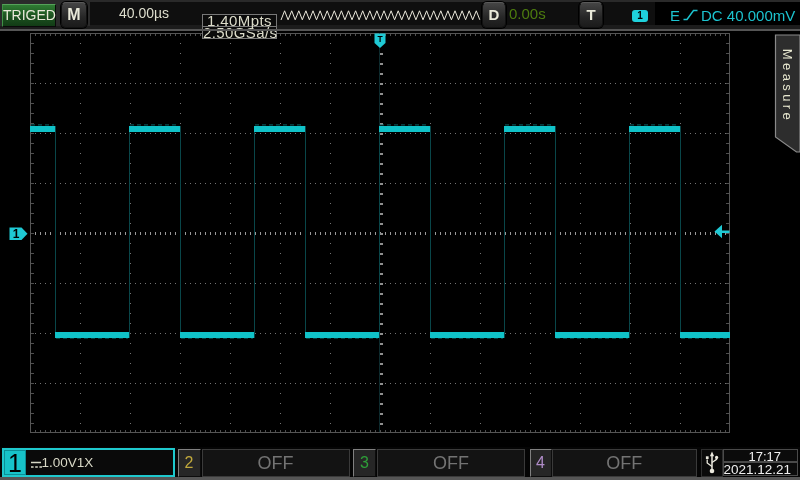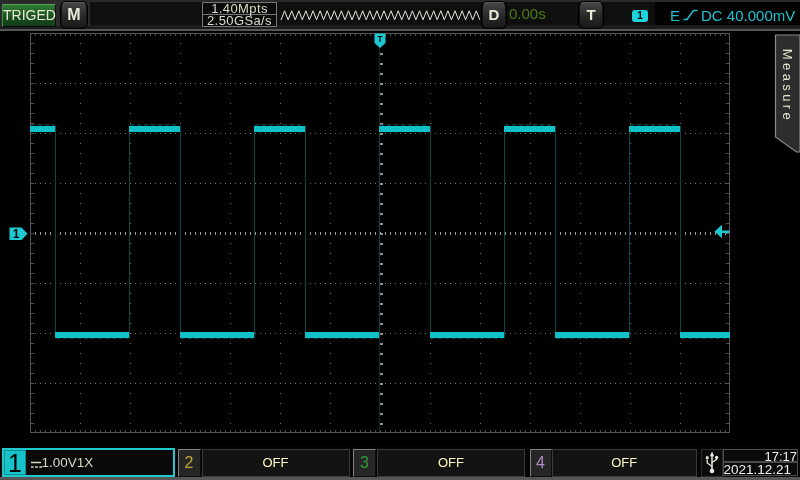--- a/index.html
+++ b/index.html
@@ -7,38 +7,38 @@
 #scr{position:relative;width:800px;height:480px;transform:translateZ(0)}
 
 #top{position:absolute;left:0;top:0;width:655px;height:31px;background:#0f0f0f}
 #top .hl{position:absolute;left:0;top:0;width:800px;height:2px;background:#2a2a2a}
 #top .bl{position:absolute;left:0;top:25px;width:800px;height:4px;background:#1c1c1c}
 #top .gs{position:absolute;left:0;top:29px;width:800px;height:2px;background:#555}
 #lpan{position:absolute;left:0;top:2px;width:90px;height:24px;background:#2b2b2b}
 #triged{position:absolute;left:2px;top:4px;width:54px;height:23px;background:linear-gradient(#2f7c33,#1c511f 55%,#123c16);border:1px solid #0a0a0a;border-top-color:#56a05a;border-left-color:#3f8f46;color:#e9e9d9;font-size:14px;line-height:21px;text-align:center;letter-spacing:0px}
 .btn{position:absolute;top:2px;height:26px;background:linear-gradient(#454545,#262626 60%,#1b1b1b);border:1px solid #111;border-top-color:#5a5a5a;border-radius:5px;color:#e9e9d9;font-weight:bold;text-align:center;font-size:16px;line-height:23px;box-shadow:0 0 0 1px #000}
 #tb-time{position:absolute;left:96px;top:5px;width:96px;height:18px;color:#dedece;font-size:14px;text-align:center}
-#sampbox{position:absolute;left:202px;top:2px;width:75px;height:25px;border:1px solid #777;background:#0b0b0b;color:#dcdcca;font-size:13px;text-align:center}
+#sampbox{position:absolute;left:202px;top:14px;width:75px;height:25px;border:1px solid #777;background:#0b0b0b;color:#dcdcca;font-size:15px;text-align:center}
 #sampbox .r1{height:12px;border-bottom:1px solid #777;line-height:12px;letter-spacing:0.4px}
 #sampbox .r2{height:11px;line-height:11px;letter-spacing:0.4px}
 #tb-dly{position:absolute;left:509px;top:5px;width:66px;height:18px;color:#4d7c0f;font-size:15px;text-align:left}
 #badge1{position:absolute;left:632px;top:10px;width:16px;height:11.5px;background:#1fd2dc;border-radius:3px;color:#000;font-size:10px;font-weight:bold;text-align:center;line-height:11.5px}
 #trginfo{position:absolute;left:670px;top:7px;width:126px;height:17px;color:#1cc3cf;font-size:15px;white-space:nowrap}
 
 #bot{position:absolute;left:0;top:447px;width:800px;height:33px;background:#050505}
 #bot .gs{position:absolute;left:0;top:30px;width:800px;height:3px;background:#565656}
 #ch1{position:absolute;left:2px;top:1px;width:173px;height:29px;border:2px solid #1ec8cd;background:#0a0a0a}
 #ch1 .sq{position:absolute;left:0px;top:0px;width:22px;height:25px;background:#17c3c9;border:1px solid #0b8f96;color:#000;font-size:25px;text-align:center;line-height:25px}
 #ch1 .txt{position:absolute;left:37.5px;top:5px;color:#d8d8c6;font-size:13.5px;white-space:nowrap}
 .chlbl{position:absolute;top:1.5px;width:23px;height:28px;background:#262626;border:1px solid #0c0c0c;border-top-color:#808080;border-left-color:#808080;font-size:16px;text-align:center;line-height:26px}
-.choff{position:absolute;top:1.5px;height:28px;background:#131313;border:1px solid #3a3a3a;color:#fef9c3;font-size:13px;text-align:center;line-height:26px}
+.choff{position:absolute;top:1.5px;height:28px;background:#131313;border:1px solid #3a3a3a;color:#737373;font-size:18px;text-align:center;line-height:26px}
 #usb{position:absolute;left:701px;top:1.5px;width:22px;height:28px;background:#0a0a0a;border:1px solid #2e2e2e}
 #clk{position:absolute;left:722.5px;top:1.5px;width:75.5px;height:28px;color:#f0f0f0}
 #clk .r{position:absolute;left:0;width:75.5px;background:#0b0b0b;border:1px solid #4a4a4a}
-#clk .t1{top:0;height:13.5px;text-align:right;font-size:13px;line-height:13px}
+#clk .t1{top:0;height:13.5px;text-align:right;padding-right:16px;font-size:13px;line-height:13px}
 #clk .t2{top:13.5px;height:14px;text-align:left;padding-right:6px;font-size:13.5px;line-height:14px}
 
 #mtab{position:absolute;left:774px;top:34px;width:26px;height:119px}
 #mtxt{position:absolute;left:745.5px;top:79px;width:82px;height:14px;color:#e8e8d0;font-size:13px;letter-spacing:3.4px;transform:rotate(90deg);text-align:center;line-height:14px}
 </style></head>
 <body>
 <div id="scr">
 
 <svg class="abs" style="left:0;top:0" width="800" height="480" shape-rendering="crispEdges">
 
@@ -68,20 +68,21 @@
   <polygon points="714.5,231.5 722,224.8 722,238.2" fill="#1fc9d4"></polygon>
   <rect x="722" y="230.5" width="7.5" height="2.5" fill="#1fc9d4"></rect>
 </svg>
 
 <div id="top">
   <div class="hl"></div>
       <div class="bl"></div>
   <div id="lpan"></div>
   <div id="triged">TRIGED</div>
   <div class="btn" style="left:61px;width:26px">M</div>
+  <div id="tb-time">40.00µs</div>
   <div id="sampbox">
         <div class="r1">1.40Mpts</div>
         <div class="r2">2.50GSa/s</div>
       </div>
   <svg class="abs" style="left:0;top:0" width="800" height="31">
         <path d="M281 20L284.6 10.8L288.1 19.8L291.7 10.8L295.2 19.8L298.8 10.8L302.3 19.8L305.9 10.8L309.4 19.8L313.0 10.8L316.5 19.8L320.1 10.8L323.6 19.8L327.2 10.8L330.7 19.8L334.3 10.8L337.8 19.8L341.4 10.8L344.9 19.8L348.5 10.8L352.0 19.8L355.6 10.8L359.1 19.8L362.7 10.8L366.2 19.8L369.8 10.8L373.3 19.8L376.9 10.8L380.4 19.8L384.0 10.8L387.5 19.8L391.1 10.8L394.6 19.8L398.2 10.8L401.7 19.8L405.3 10.8L408.8 19.8L412.4 10.8L415.9 19.8L419.5 10.8L423.0 19.8L426.6 10.8L430.1 19.8L433.7 10.8L437.2 19.8L440.8 10.8L444.3 19.8L447.9 10.8L451.4 19.8L455.0 10.8L458.5 19.8L462.1 10.8L465.6 19.8L469.2 10.8L472.7 19.8L476.3 10.8L479.8 19.8" stroke="#eae7da" stroke-width="1" fill="none"></path>
       </svg>
   <div class="btn" style="left:482px;width:24px;font-size:15px">D</div>
   <div id="tb-dly">0.00s</div>
   <div class="btn" style="left:579px;width:24px;font-size:15px">T</div>

